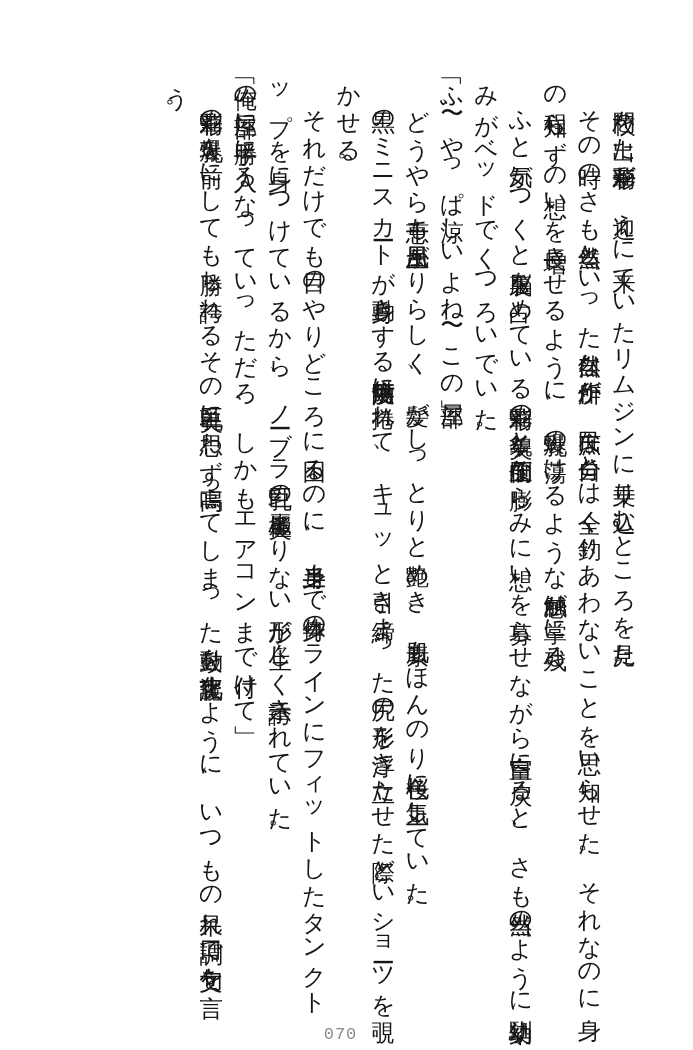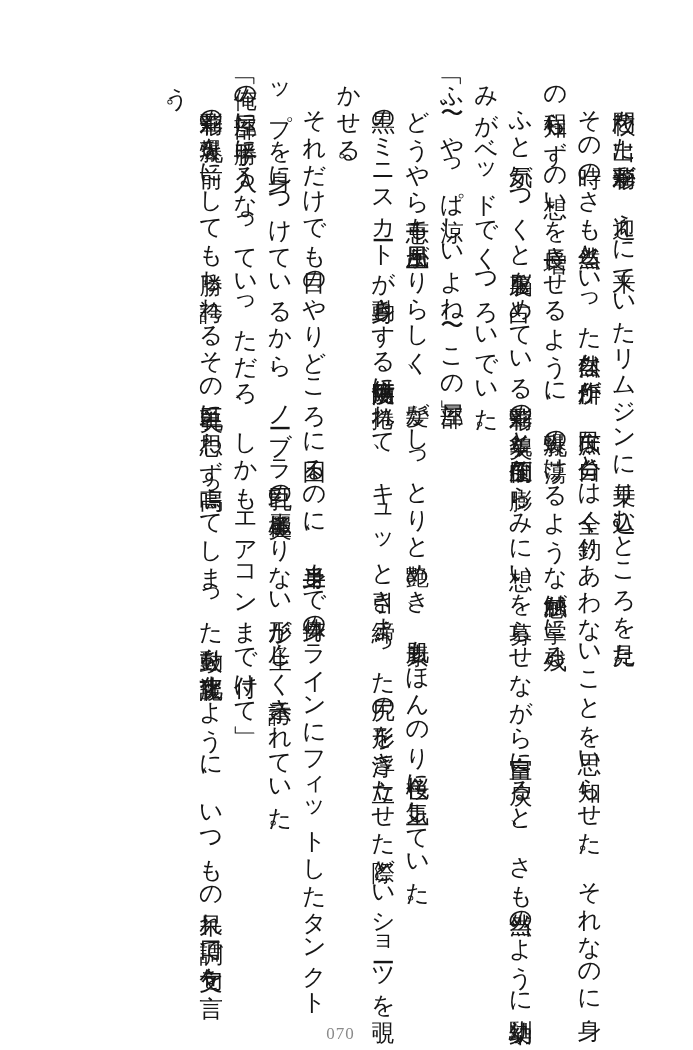--- a/index.html
+++ b/index.html
@@ -39,21 +39,21 @@
   }
   .text-block p.indent {
     text-indent: 1em;
   }
   .page-number {
     position: absolute;
     left: 0;
     right: 12px;
     bottom: 6px;
     text-align: center;
-    font-family: Liberation Serif, serif;
+    font-family: Liberation Mono, monospace;
     font-size: 17px;
     letter-spacing: 1px;
     color: #8a8a8a;
   }
 </style>
 </head>
 <body>
 
 <div class="page">
   <div class="text-block">

